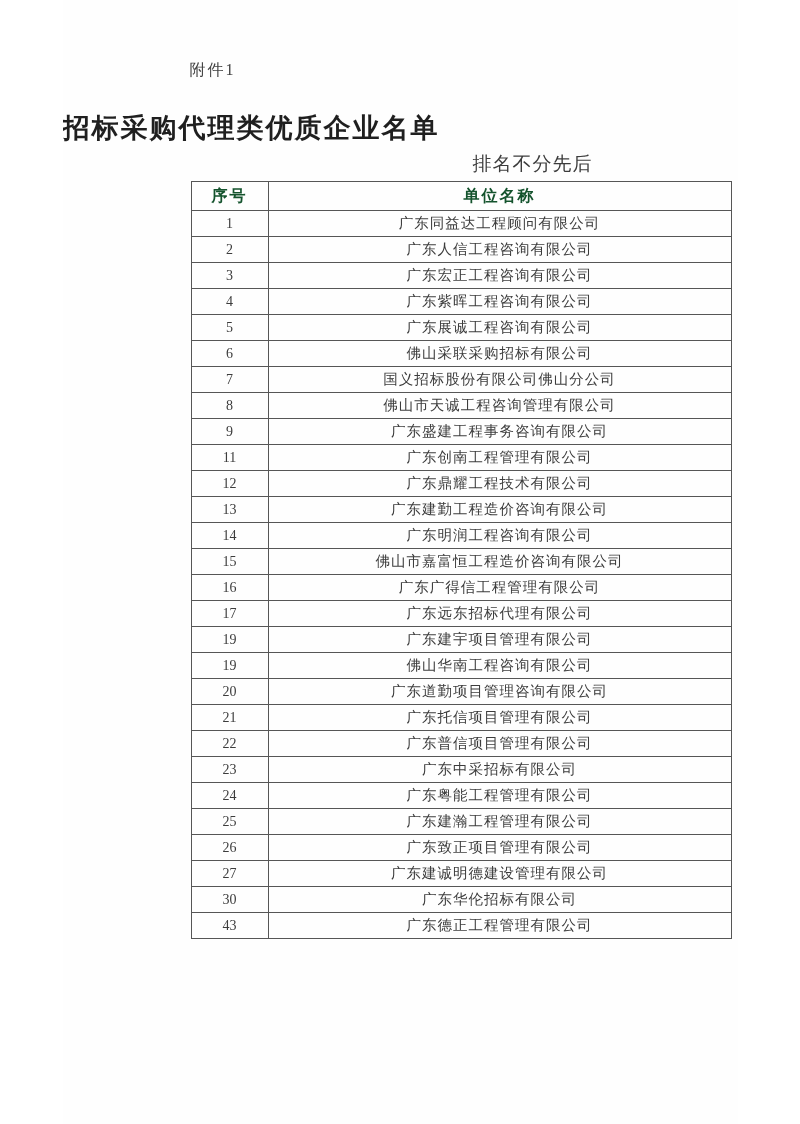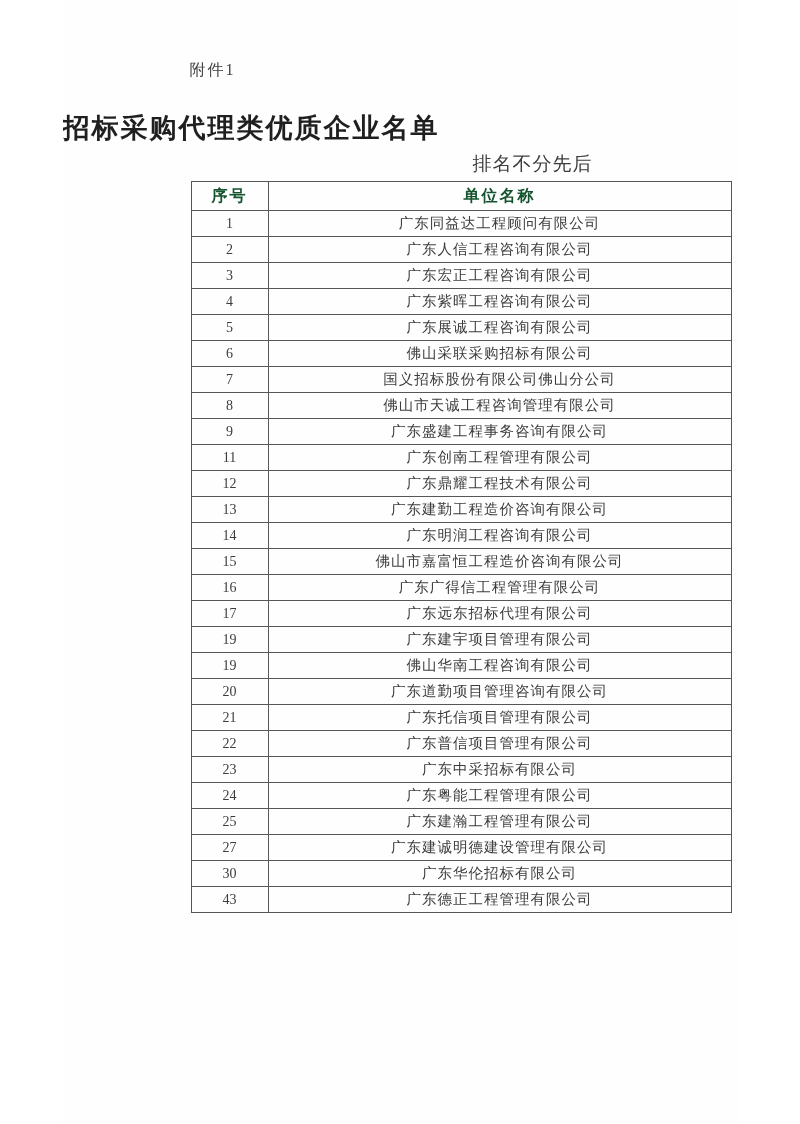--- a/index.html
+++ b/index.html
@@ -218,20 +218,24 @@
         <tr>
           <td class="idx">24</td>
           <td class="company">广东粤能工程管理有限公司</td>
         </tr>
 
         <tr>
           <td class="idx">25</td>
           <td class="company">广东建瀚工程管理有限公司</td>
         </tr>
 
+        <tr>
+          <td class="idx">26</td>
+          <td class="company">广东致正项目管理有限公司</td>
+        </tr>
 
         <tr>
           <td class="idx">27</td>
           <td class="company">广东建诚明德建设管理有限公司</td>
         </tr>
 
 
 
         <tr>
           <td class="idx">30</td>

